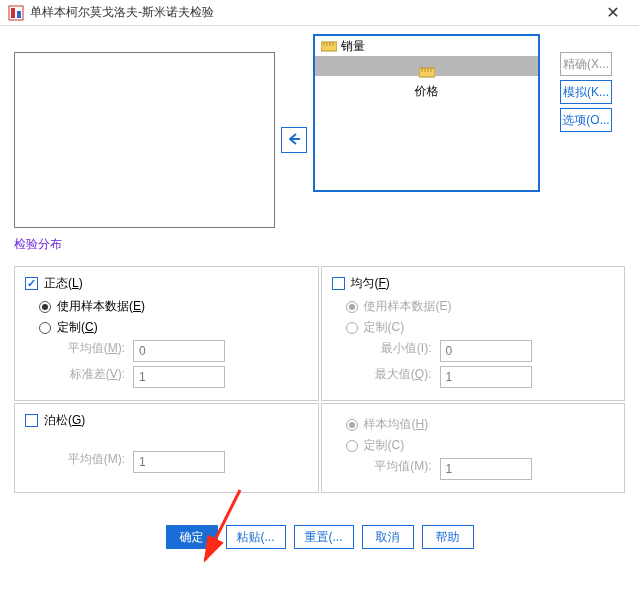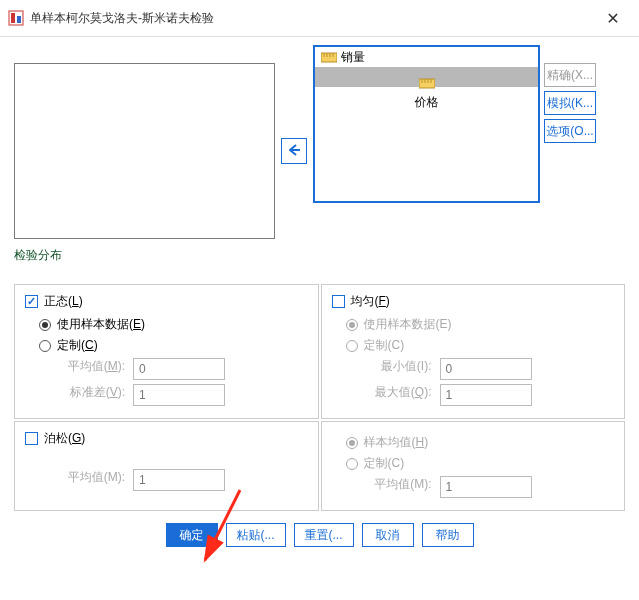--- a/index.html
+++ b/index.html
@@ -1,63 +1,63 @@
 <!DOCTYPE html>
 <html><head>
   <meta charset="utf-8">
   <style>
     * { box-sizing: border-box; margin: 0; padding: 0; font-family: "Microsoft YaHei", sans-serif; font-size: 12px; }
     body { width: 639px; height: 600px; background: #fff; overflow: hidden; position: relative; }
     
-    .titlebar { height: 37px; background: #fff; border-bottom: 1px solid #ddd; display: flex; align-items: center; padding: 0 8px; }
+    .titlebar { height: 26px; background: #fff; border-bottom: 1px solid #ddd; display: flex; align-items: center; padding: 0 8px; }
     .titlebar-icon { width: 16px; height: 16px; margin-right: 6px; display: flex; align-items: center; justify-content: center; }
     .titlebar-title { flex: 1; color: #333; }
     .close-x { width: 36px; text-align: center; font-size: 16px; color: #333; cursor: pointer; }
     
     .content { padding: 8px 14px 8px 14px; }
     
     .top-row { display: flex; align-items: flex-start; gap: 0; }
     .source-list { width: 261px; height: 176px; border: 1px solid #7a7a7a; margin-top: 18px; background: #fff; }
     .transfer-col { width: 38px; display: flex; align-items: center; justify-content: center; margin-top: 18px; height: 176px; }
     .transfer-btn { width: 26px; height: 26px; border: 1.5px solid #1a6dd6; background: #fff; display: flex; align-items: center; justify-content: center; cursor: pointer; }
     .arrow-left { color: #1a6dd6; font-weight: bold; font-size: 14px; }
     
     .target-col { display: flex; flex-direction: column; }
     .target-label { color: #333; margin-bottom: 2px; }
     .target-label u { text-decoration: underline; }
     .target-list { width: 227px; height: 158px; border: 2px solid #1a6dd6; background: #fff; }
     .target-item { display: flex; align-items: center; padding: 10px 6px; gap: 4px; height: 19px; }
     .target-item.selected { background: #b8b8b8; flex-direction: column; }
     .ruler-icon { width: 16px; height: 13px; display: inline-flex; }
     
-    .side-buttons { display: flex; flex-direction: column; gap: 4px; margin-left: 4px; margin-top: 18px; }
+    .side-buttons { display: flex; flex-direction: column; gap: 4px; margin-left: 20px; margin-top: 18px; }
     .side-btn { width: 52px; height: 24px; border: 1.5px solid #1a6dd6; background: #fff; color: #1a6dd6; display: flex; align-items: center; justify-content: center; cursor: pointer; }
     .side-btn.disabled { border-color: #aaa; color: #999; cursor: default; }
     
     .fieldset-area { margin-top: 8px; }
-    .fieldset-label { color: #14532d; margin-bottom: 20px; }
+    .fieldset-label { color: #6d28d9; margin-bottom: 13px; }
     .dist-grid { display: grid; grid-template-columns: 1fr 1fr; gap: 2px; }
     .dist-box { border: 1px solid #ccc; padding: 8px 10px; background: #fff; }
     .dist-head { display: flex; align-items: center; gap: 6px; margin-bottom: 6px; }
     .checkbox { width: 13px; height: 13px; border: 1.5px solid #1a6dd6; background: #fff; display: inline-flex; align-items: center; justify-content: center; cursor: pointer; }
     .checkbox.checked::after { content: "✓"; color: #1a6dd6; font-size: 11px; line-height: 1; font-weight: bold; }
     
     .radio-row { display: flex; align-items: center; gap: 6px; margin: 4px 0 4px 14px; }
     .radio { width: 12px; height: 12px; border: 1.5px solid #555; border-radius: 50%; display: inline-flex; align-items: center; justify-content: center; cursor: pointer; }
     .radio.disabled { border-color: #aaa; }
     .radio.selected::after { content: ""; width: 6px; height: 6px; border-radius: 50%; background: #333; }
     .radio.disabled.selected::after { background: #aaa; }
     .radio-label.disabled, .disabled-text { color: #aaa; }
     
     .param-row { display: flex; align-items: flex-start; margin: 4px 0 4px 14px; }
     .param-label { width: 94px; text-align: right; padding-right: 8px; color: #aaa; }
     .param-input { width: 92px; height: 22px; border: 1px solid #bbb; padding: 0 5px; color: #777; background: #fff; }
     
     .bottom-row { display: flex; justify-content: center; gap: 8px; margin-top: 12px; }
-    .action-btn { min-width: 52px; height: 24px; padding: 0 10px; border: 1.5px solid #1a6dd6; background: #fff; color: #1a6dd6; display: flex; align-items: center; justify-content: center; cursor: pointer; }
+    .action-btn { min-width: 52px; height: 24px; padding: 0 10px; border: 1.5px solid #1a6dd6; background: #fff; color: #1a6dd6; display: flex; align-items: center; justify-content: center; cursor: pointer; margin-top: 20px; }
     .action-btn.primary { background: #1a6dd6; color: #fff; }
     
     .red-arrow { position: absolute; left: 155px; top: 485px; pointer-events: none; }
     
     u { text-decoration: underline; }
   </style>
 </head>
 <body>
 
 <div class="titlebar">

